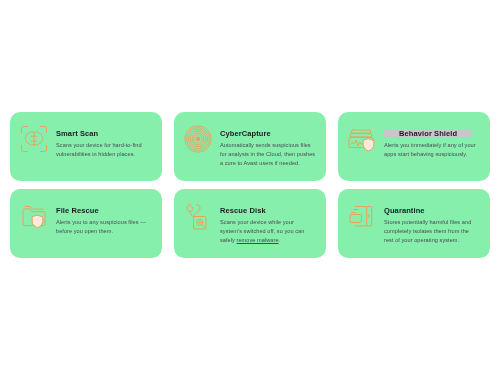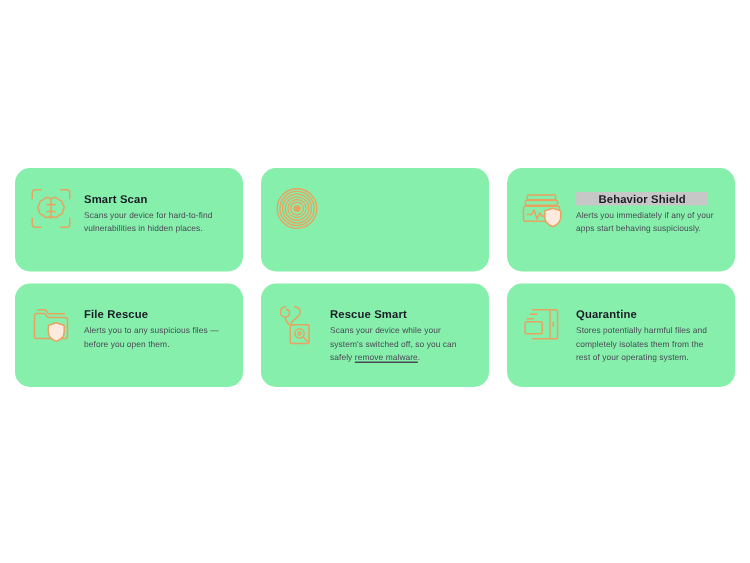--- a/index.html
+++ b/index.html
@@ -110,20 +110,24 @@
       <svg viewBox="0 0 30 30" fill="none" stroke="#e8a361" stroke-width="0.9">
         <circle cx="15" cy="15" r="13.2"></circle>
         <circle cx="15" cy="15" r="11.4"></circle>
         <circle cx="15" cy="15" r="9.6"></circle>
         <circle cx="15" cy="15" r="7.8"></circle>
         <circle cx="15" cy="15" r="6"></circle>
         <circle cx="15" cy="15" r="4.2"></circle>
         <circle cx="15" cy="15" r="2.4" fill="#e8a361" stroke="none"></circle>
       </svg>
     </span>
+    <div class="card-body">
+      <div class="card-title">CyberCapture</div>
+      <p class="card-desc">Automatically sends suspicious files for analysis in the Cloud, then pushes a cure to Avast users if needed.</p>
+    </div>
   </div>
 
   <div class="feature-card">
     <span class="card-icon">
       <svg viewBox="0 0 30 30" fill="none" stroke="#e8a361" stroke-width="1" stroke-linecap="round" stroke-linejoin="round">
         <rect x="4.5" y="6" width="19" height="3.2" rx="1"></rect>
         <rect x="3.2" y="9.6" width="21.5" height="3.2" rx="1"></rect>
         <path d="M2 14.5a1 1 0 0 1 1-1h22a1 1 0 0 1 1 1v8a1 1 0 0 1-1 1H3a1 1 0 0 1-1-1z"></path>
         <path d="M4.5 19h3l1.5-3 2 6 1.8-4 1.3 2h3"></path>
         <path d="M21.5 14.8l5.3 1.8v4c0 3-2.4 5.4-5.3 6.4-2.9-1-5.3-3.4-5.3-6.4v-4z" fill="#fdeadf"></path>
@@ -155,21 +159,21 @@
         <path d="M7.5 3.5c-2.2 0-3.6 1.7-3.6 3.5s1.4 3.3 3.3 3.3c1.6 0 2.8-1.1 2.8-2.6 0-1.3-1-2.3-2.2-2.3"></path>
         <path d="M13.5 3.5c2.2 0 3.6 1.7 3.6 3.5 0 2.4-2 3.6-3.8 5-1.6 1.2-2.6 2.3-2.6 4.2"></path>
         <path d="M7.2 10.3c0 2.2 1 3.6 2.3 5"></path>
         <rect x="10.5" y="15.5" width="12.5" height="12.5" rx="1.2"></rect>
         <circle cx="16.7" cy="21.3" r="3.1"></circle>
         <circle cx="16.7" cy="21.3" r="1"></circle>
         <path d="M18.9 23.5l3 3"></path>
       </svg>
     </span>
     <div class="card-body">
-      <div class="card-title">Rescue Smart</div>
+      <div class="card-title">Rescue Disk</div>
       <p class="card-desc"><span>Scans your device while your system's switched off, so you can safely </span><span class="inline-link">remove malware</span><span>.</span></p>
     </div>
   </div>
 
   <div class="feature-card">
     <span class="card-icon">
       <svg viewBox="0 0 30 30" fill="none" stroke="#e8a361" stroke-width="1" stroke-linecap="round" stroke-linejoin="round">
         <path d="M6.5 8.5h4.5"></path>
         <path d="M4.5 11.5h4"></path>
         <rect x="3" y="13.5" width="11.5" height="8" rx="1.2"></rect>

